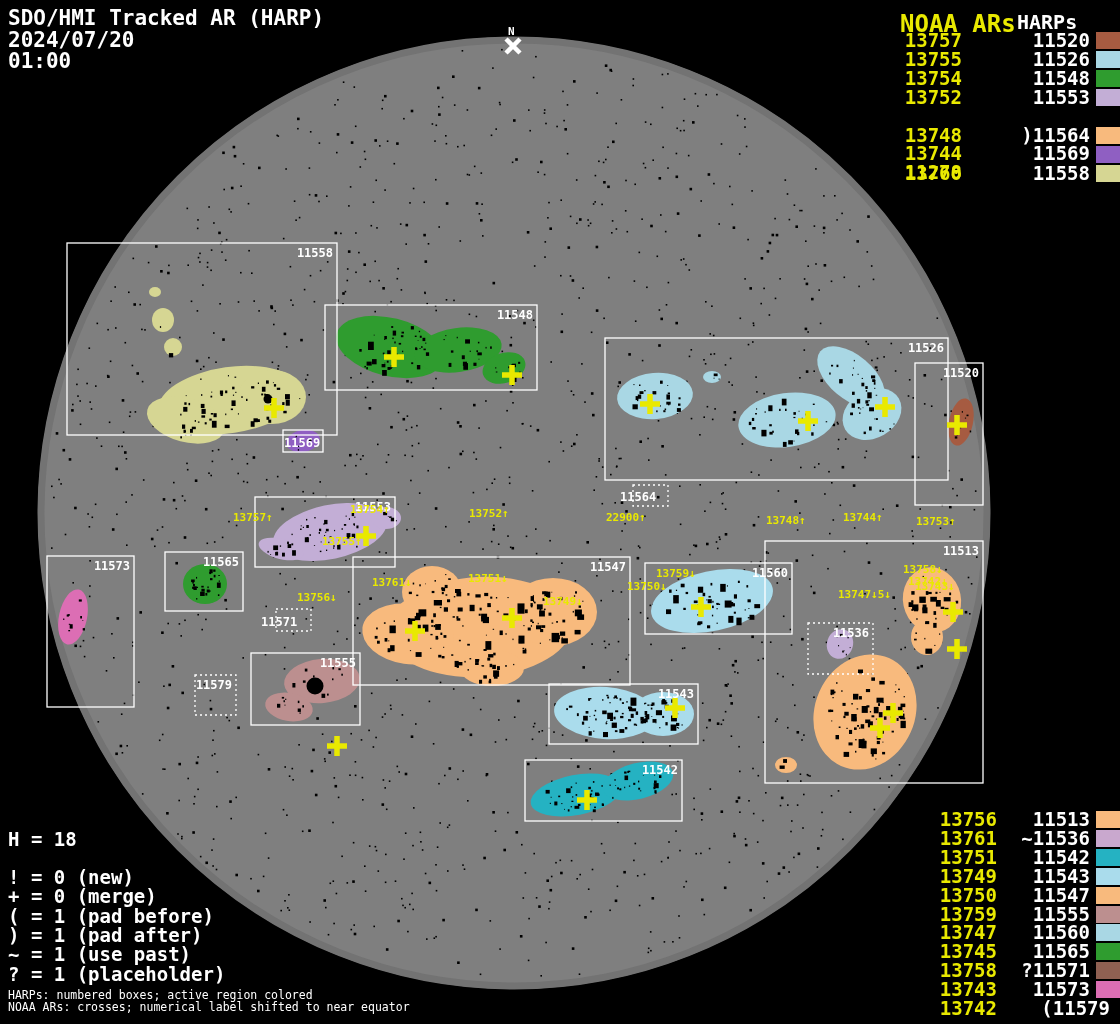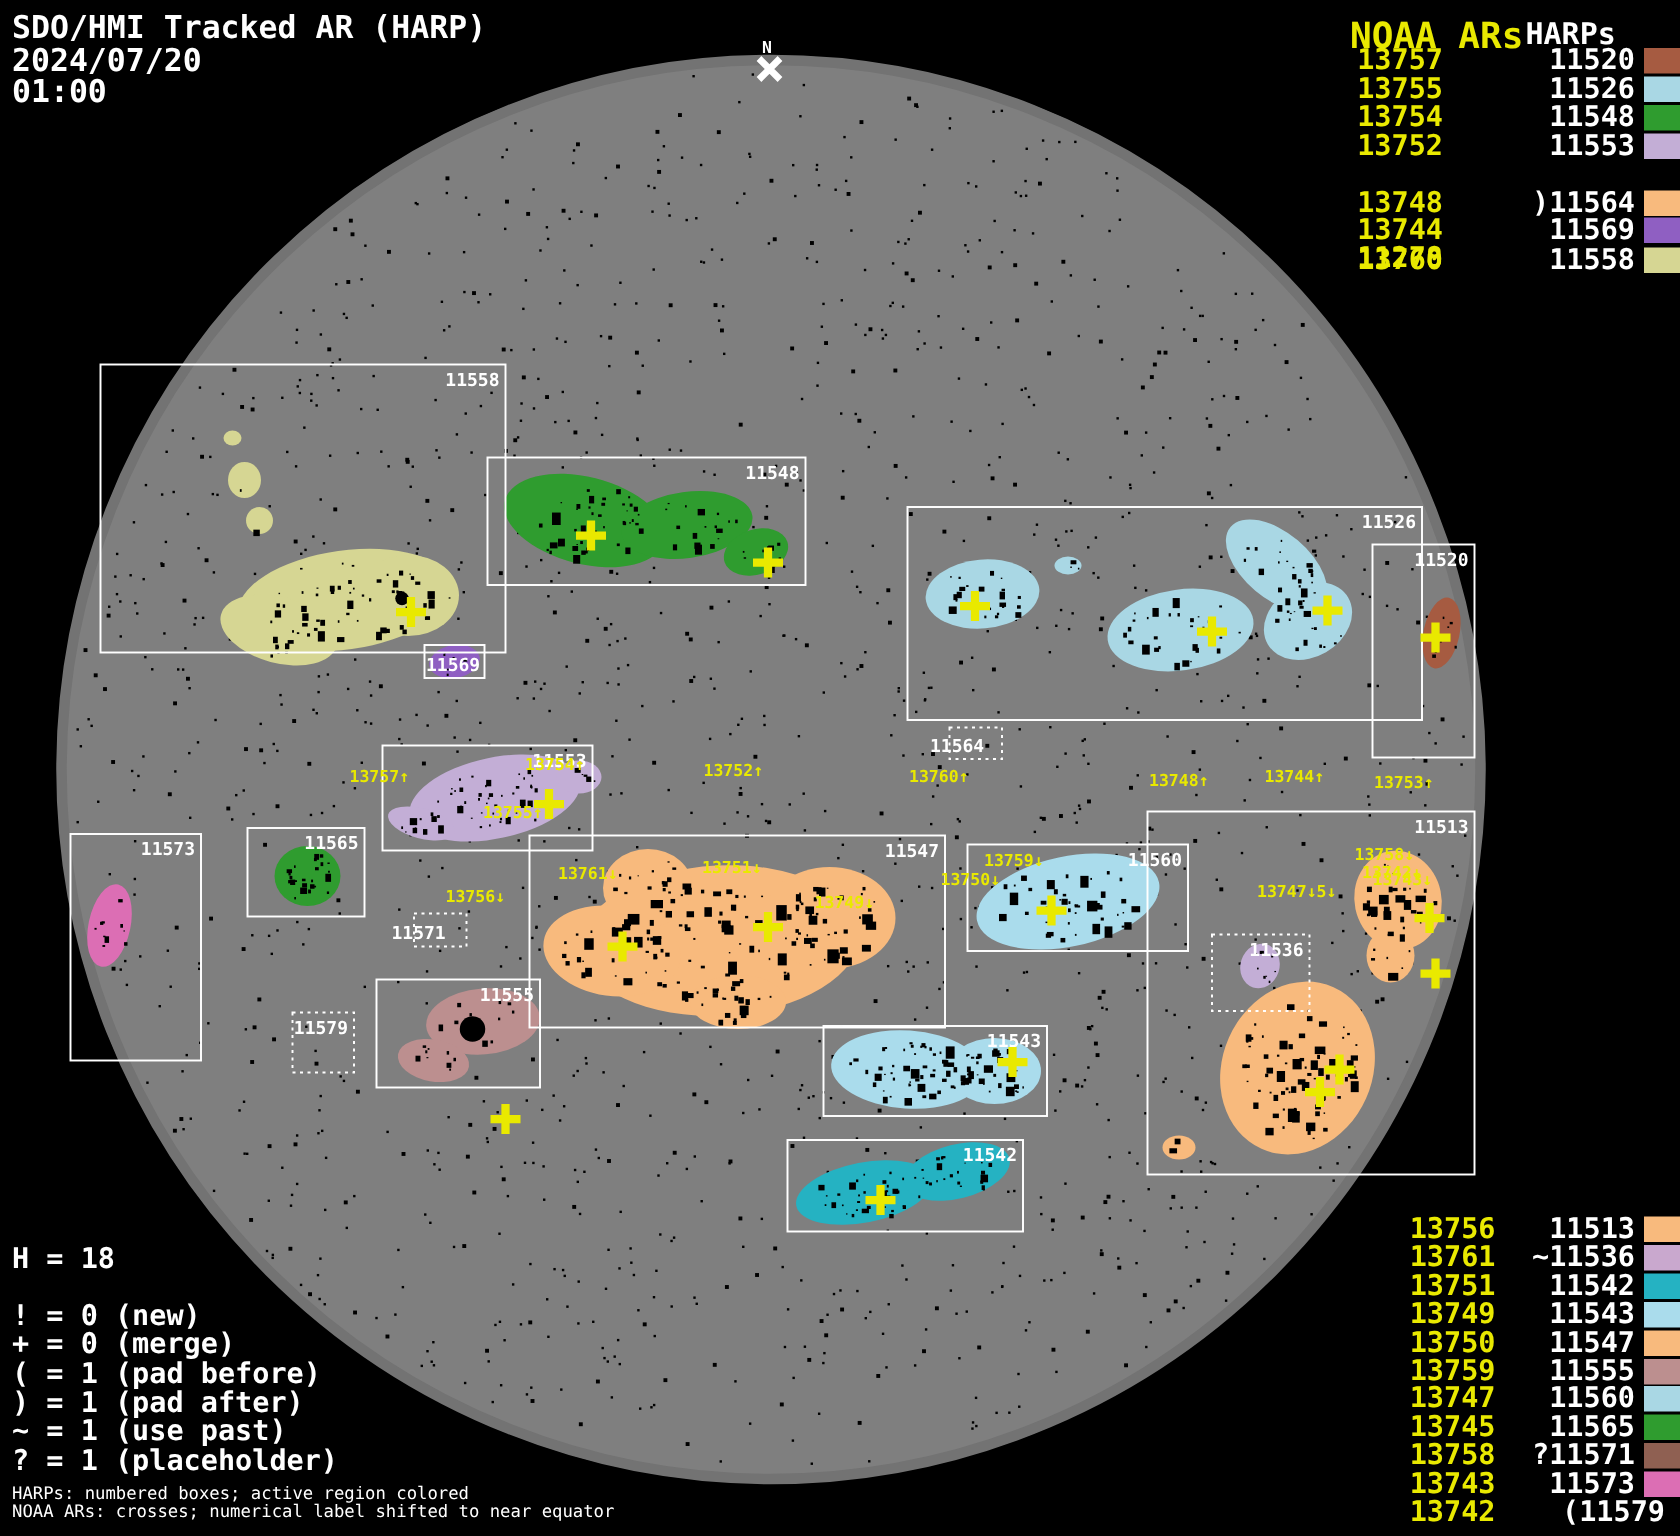--- a/index.html
+++ b/index.html
@@ -2579,21 +2579,21 @@
       <div class="list-row" style="top: 120px; margin-top: 44px;">
         <span class="nn">13760</span>
         <span class="hn">11558</span>
         <span class="sw" style="background: rgb(214, 214, 147);"></span>
       </div>
       <div class="list-row" style="top: 125.5px;">
         <span class="nn">13748</span>
         <span class="hn">)11564</span>
         <span class="sw" style="background: rgb(248, 186, 125);"></span>
       </div>
-      <div class="list-row" style="top: 144.4px;">
+      <div class="list-row" style="top: 144.4px; align-items: center;">
         <span class="nn">13744</span>
         <span class="hn">11569</span>
         <span class="sw" style="background: rgb(143, 95, 194);"></span>
       </div>
       <div class="list-row" style="top: 163.3px;">
         <span class="nn">11278</span>
         <span class="hn"></span>
       </div>
     </div>
 
@@ -2664,21 +2664,21 @@
   <div class="legend-line" style="top:964.5px;">? = 1 (placeholder)</div>
 
   <div class="footnote" style="top:990px;">HARPs: numbered boxes; active region colored</div>
   <div class="footnote" style="top:1002px;">NOAA ARs: crosses; numerical label shifted to near equator</div>
 
   <div id="noaa-labels" style="position:absolute;left:0;top:0;width:1120px;height:1024px;pointer-events:none;">
       <div class="noaa-label" style="left: 233px; top: 512px;">13757↑</div>
       <div class="noaa-label" style="left: 350px; top: 504px;">13754↑</div>
       <div class="noaa-label" style="left: 322px; top: 536px;">13755↑</div>
       <div class="noaa-label" style="left: 469px; top: 508px;">13752↑</div>
-      <div class="noaa-label" style="left: 606px; top: 512px;">13760↑</div>
+      <div class="noaa-label" style="left: 606px; top: 512px;">22900↑</div>
       <div class="noaa-label" style="left: 766px; top: 515px;">13748↑</div>
       <div class="noaa-label" style="left: 843px; top: 512px;">13744↑</div>
       <div class="noaa-label" style="left: 916px; top: 516px;">13753↑</div>
       <div class="noaa-label" style="left: 372px; top: 577px;">13761↓</div>
       <div class="noaa-label" style="left: 297px; top: 592px;">13756↓</div>
       <div class="noaa-label" style="left: 468px; top: 573px;">13751↓</div>
       <div class="noaa-label" style="left: 543px; top: 596px;">13749↓</div>
       <div class="noaa-label" style="left: 627px; top: 581px;">13750↓</div>
       <div class="noaa-label" style="left: 656px; top: 568px;">13759↓</div>
       <div class="noaa-label" style="left: 838px; top: 589px;">13747↓5↓</div>

